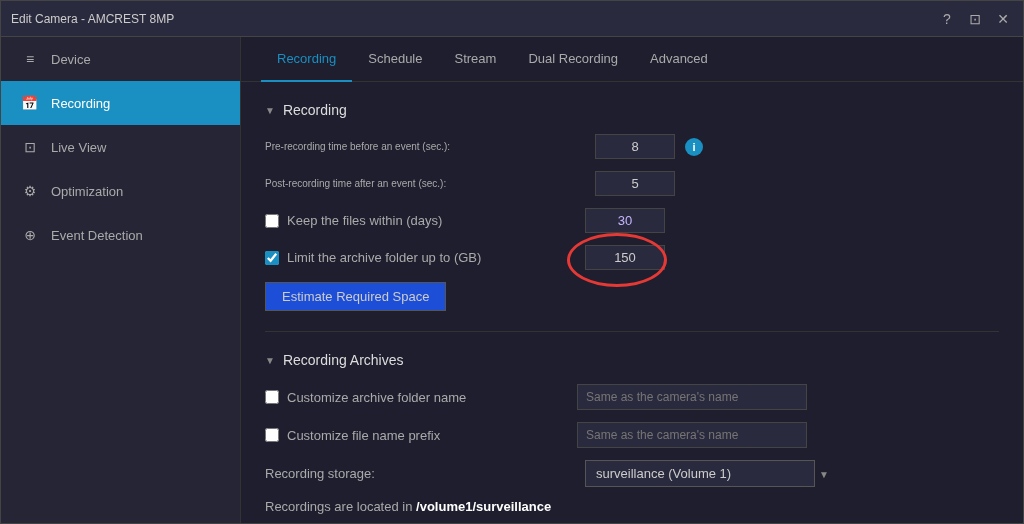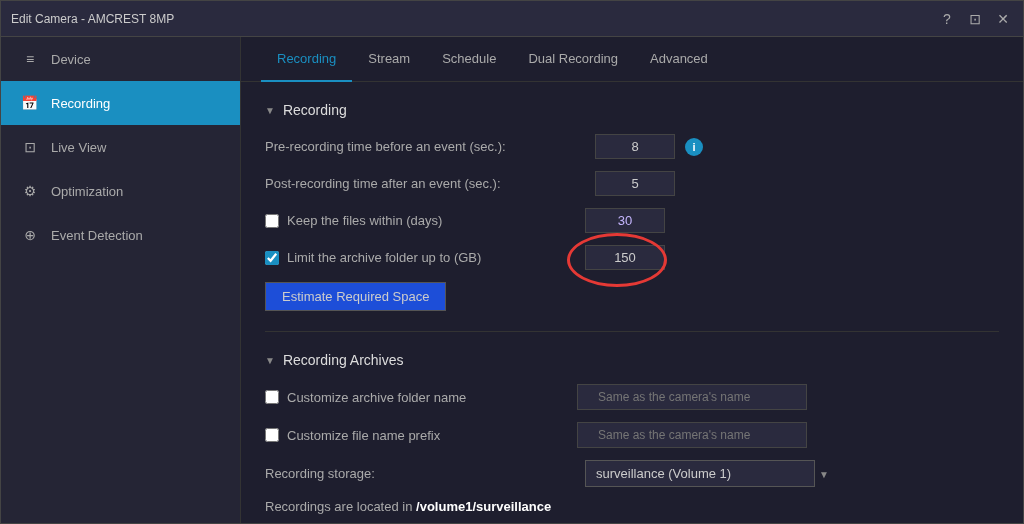--- a/index.html
+++ b/index.html
@@ -150,21 +150,21 @@
     
     .form-row {
       display: flex;
       align-items: center;
       margin-bottom: 12px;
       gap: 10px;
     }
 
     .form-label {
       color: #aaa;
-      font-size: 13px;
+      font-size: 10px;
       min-width: 320px;
     }
 
     .form-input {
       background: #2a2a3e;
       border: 1px solid #444;
       color: #ccc;
       padding: 4px 8px;
       width: 80px;
       font-size: 13px;
@@ -235,21 +235,21 @@
       color: #aaa;
       font-size: 13px;
       cursor: pointer;
       min-width: 310px;
     }
 
     .archive-input {
       background: #2a2a3e;
       border: 1px solid #444;
       color: #fdba74;
-      padding: 5px 20px;
+      padding: 5px 8px;
       width: 230px;
       font-size: 12px;
     }
 
     
     .storage-row {
       display: flex;
       align-items: center;
       margin-bottom: 12px;
       gap: 10px;
@@ -360,22 +360,22 @@
         <span class="sidebar-icon">⊕</span>
         <span>Event Detection</span>
       </div>
 
     </div>
 
     <div class="content">
 
       <div class="tabs">
         <div class="tab active">Recording</div>
+        <div class="tab">Schedule</div>
         <div class="tab">Stream</div>
-        <div class="tab">Schedule</div>
         <div class="tab">Dual Recording</div>
         <div class="tab">Advanced</div>
       </div>
 
       <div class="content-body">
 
         <div class="section-header">
           <span class="chevron">▼</span>
           <span>Recording</span>
         </div>

